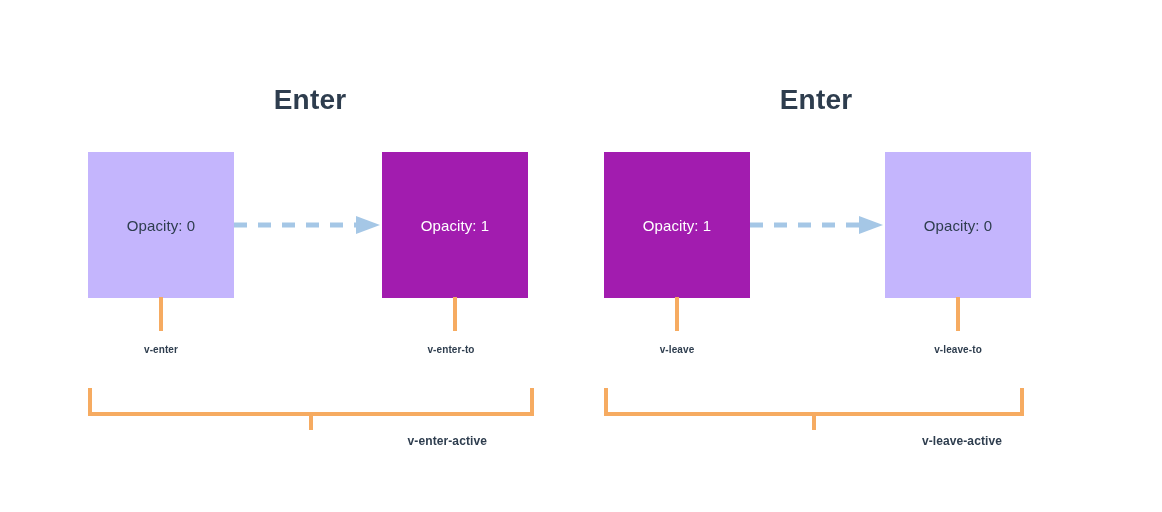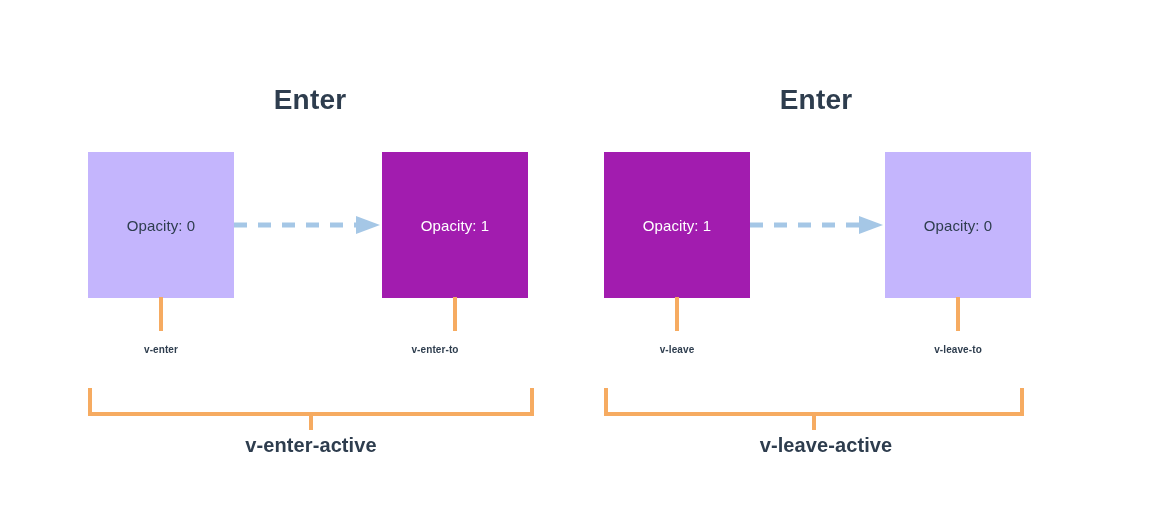--- a/index.html
+++ b/index.html
@@ -103,21 +103,21 @@
     position: absolute;
     top: 344px;
     font-size: 10px;
     font-weight: bold;
     color: #2e3d4e;
     letter-spacing: 0.1px;
     white-space: nowrap;
     text-align: center;
   }
   .group-enter .label-from { left: 86px;  width: 150px; }
-  .group-enter .label-to   { left: 360px; width: 150px; }
+  .group-enter .label-to   { left: 376px; width: 150px; }
   .group-leave .label-from { left: 86px;  width: 150px; }
   .group-leave .label-to   { left: 367px; width: 150px; }
 
   
   .bracket {
     position: absolute;
     top: 388px;
     height: 28px;
   }
   .group-enter .bracket { left: 88px; width: 446px; }
@@ -146,26 +146,26 @@
     left: 50%;
     margin-left: -2px;
     width: 4px;
     height: 14px;
     background: #f6ab61;
   }
 
   .active-label {
     position: absolute;
     top: 434px;
-    font-size: 20px;
+    font-size: 12px;
     font-weight: bold;
     color: #2e3d4e;
     letter-spacing: 0.1px;
     white-space: nowrap;
-    text-align: center;
+    text-align: right;
   }
   .group-enter .active-label { left: 135px; width: 352px; }
   .group-leave .active-label { left: 134px; width: 352px; }
 </style>
 </head>
 <body>
 
 <div class="canvas">
 
   <div class="group group-enter">

